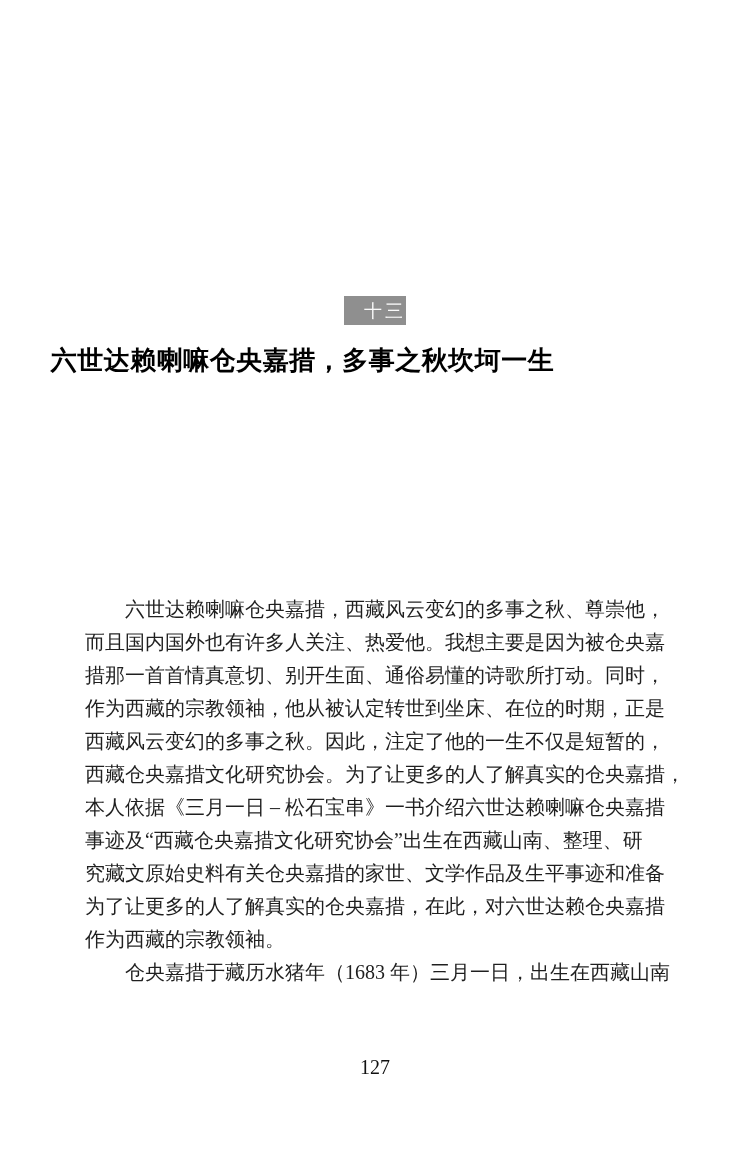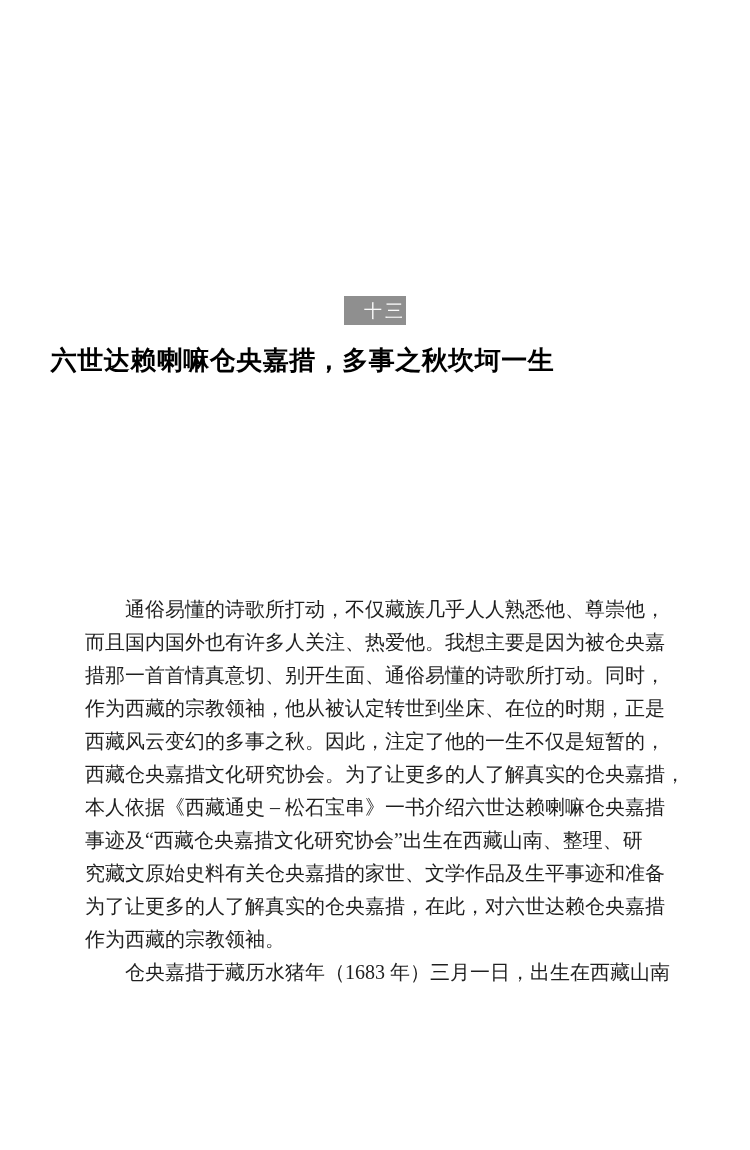--- a/index.html
+++ b/index.html
@@ -78,31 +78,32 @@
 <body>
 
 <div class="page">
 
   <div class="chapter-badge">十三</div>
 
   <h1 class="chapter-title">六世达赖喇嘛仓央嘉措，多事之秋坎坷一生</h1>
 
   <div class="body-text">
     <p class="para">
-      <span class="line indent">通俗易懂的诗歌所打动，不仅藏族几乎人人熟悉他、尊崇他，</span>
+      <span class="line indent">六世达赖喇嘛仓央嘉措，西藏风云变幻的多事之秋、尊崇他，</span>
       <span class="line">而且国内国外也有许多人关注、热爱他。我想主要是因为被仓央嘉</span>
       <span class="line">措那一首首情真意切、别开生面、通俗易懂的诗歌所打动。同时，</span>
       <span class="line">作为西藏的宗教领袖，他从被认定转世到坐床、在位的时期，正是</span>
       <span class="line">西藏风云变幻的多事之秋。因此，注定了他的一生不仅是短暂的，</span>
       <span class="line">西藏仓央嘉措文化研究协会。为了让更多的人了解真实的仓央嘉措，</span>
-      <span class="line">本人依据《西藏通史 – 松石宝串》一书介绍六世达赖喇嘛仓央嘉措</span>
+      <span class="line">本人依据《三月一日 – 松石宝串》一书介绍六世达赖喇嘛仓央嘉措</span>
       <span class="line">事迹及“西藏仓央嘉措文化研究协会”出生在西藏山南、整理、研</span>
       <span class="line">究藏文原始史料有关仓央嘉措的家世、文学作品及生平事迹和准备</span>
       <span class="line">为了让更多的人了解真实的仓央嘉措，在此，对六世达赖仓央嘉措</span>
       <span class="line">作为西藏的宗教领袖。</span>
     </p>
     <p class="para">
       <span class="line indent">仓央嘉措于藏历水猪年（1683 年）三月一日，出生在西藏山南</span>
     </p>
   </div>
 
+  <div class="page-number">127</div>
 
 </div>
 
 </body></html>

